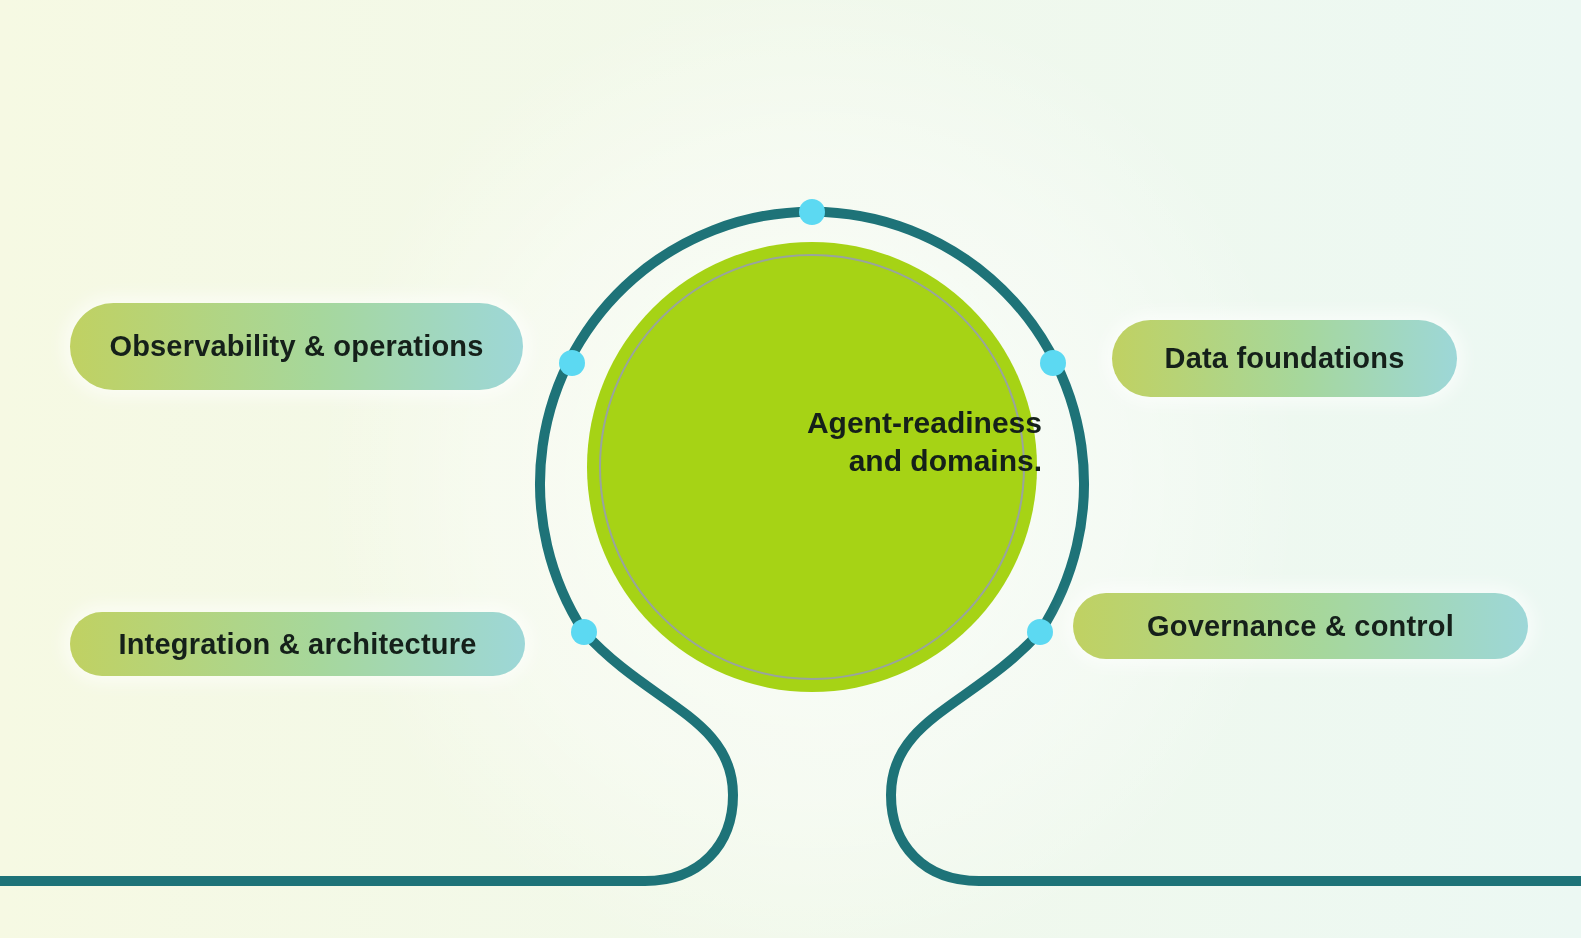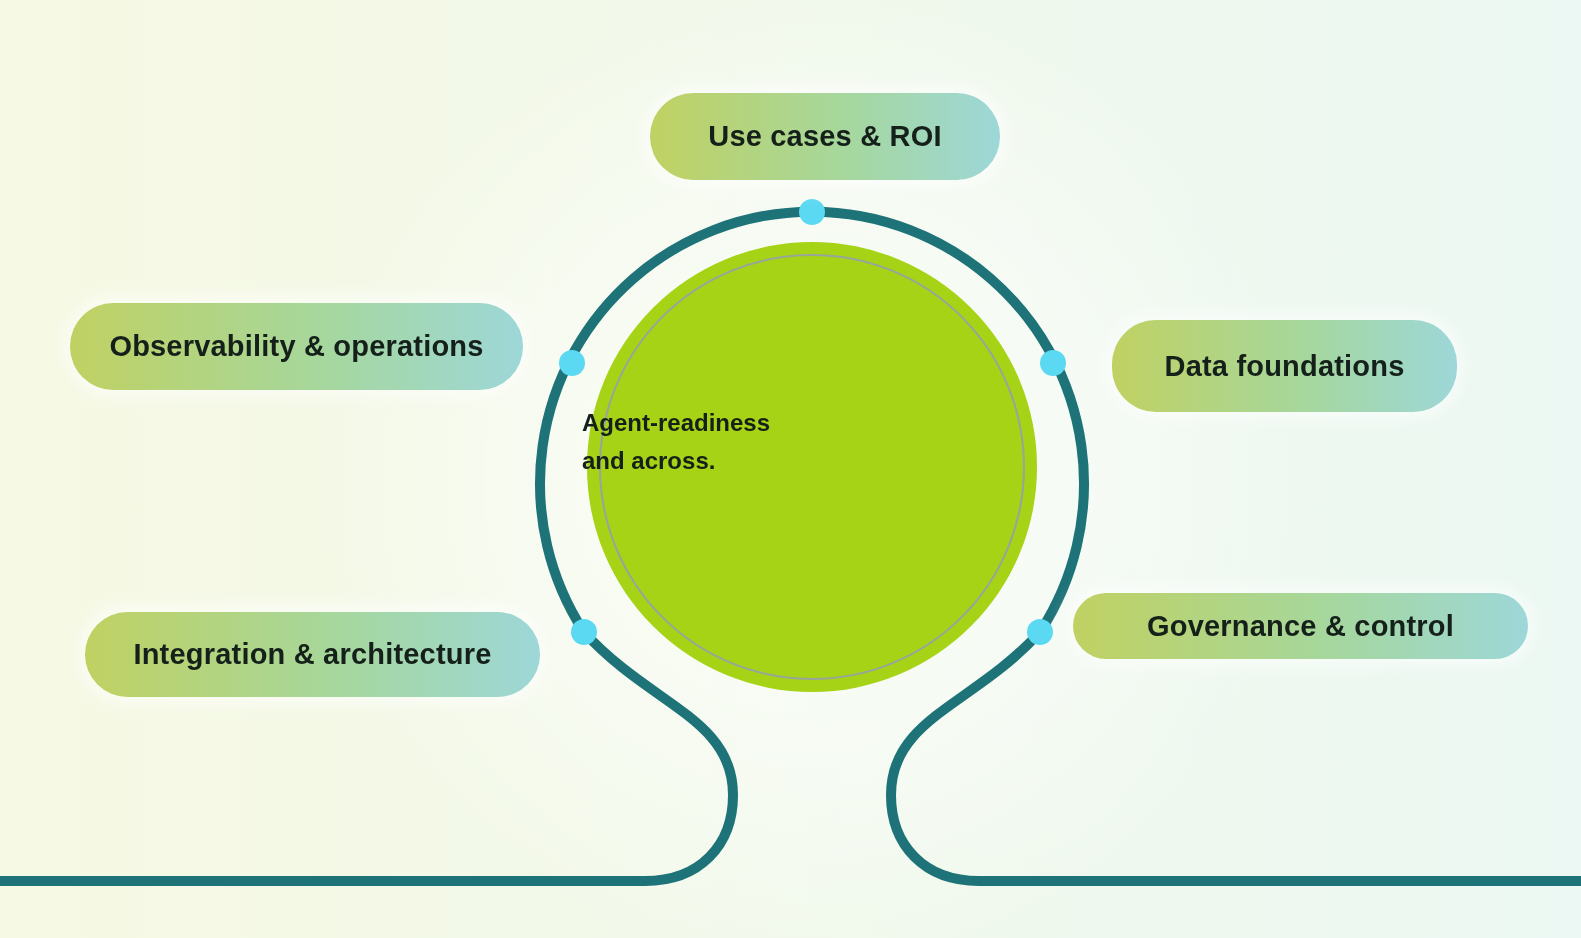--- a/index.html
+++ b/index.html
@@ -58,30 +58,30 @@
     box-shadow:0 0 18px 6px rgba(255,255,255,0.65);
     color:var(--ink);
     font-size:29px;
     font-weight:700;
     letter-spacing:0.2px;
     white-space:nowrap;
     cursor:pointer;
   }
   .pill-top        { left:650px;  top:93px;  width:350px; height:87px; }
   .pill-left-upper { left:70px;   top:303px; width:453px; height:87px; }
-  .pill-right-upper{ left:1112px; top:320px; width:345px; height:92px; }
-  .pill-left-lower { left:85px;   top:612px; width:455px; height:85px; }
+  .pill-right-upper{ left:1112px; top:320px; width:345px; height:77px; }
+  .pill-left-lower { left:70px;   top:612px; width:455px; height:64px; }
   .pill-right-lower{ left:1073px; top:593px; width:455px; height:66px; }
   .center-text{
     position:absolute;
     left:582px; top:404px;
     width:460px;
-    text-align:left;
+    text-align:right;
     color:var(--ink);
-    font-size:24px;
+    font-size:30px;
     font-weight:700;
     line-height:38px;
   }
 </style>
 </head>
 <body>
 
 <div class="stage">
 
   <div class="center-glow"></div>
@@ -97,38 +97,35 @@
     <circle class="center-circle" cx="812" cy="467" r="225"></circle>
     <circle class="inner-ring" cx="812" cy="467" r="212"></circle>
 
     <circle class="dot" cx="812" cy="212" r="13"></circle>
     <circle class="dot" cx="572" cy="363" r="13"></circle>
     <circle class="dot" cx="1053" cy="363" r="13"></circle>
     <circle class="dot" cx="584" cy="632" r="13"></circle>
     <circle class="dot" cx="1040" cy="632" r="13"></circle>
   </svg>
 
-  <div class="pill pill-top">
-    <span>Use cases &amp; ROI</span>
-  </div>
 
   <div class="pill pill-left-upper">
     <span>Observability &amp; operations</span>
   </div>
 
   <div class="pill pill-right-upper">
     <span>Data foundations</span>
   </div>
 
   <div class="pill pill-left-lower">
     <span>Integration &amp; architecture</span>
   </div>
 
   <div class="pill pill-right-lower">
     <span>Governance &amp; control</span>
   </div>
 
   <div class="center-text">
     <div>Agent-readiness</div>
-    <div>and across.</div>
+    <div>and domains.</div>
   </div>
 
 </div>
 
 </body></html>

